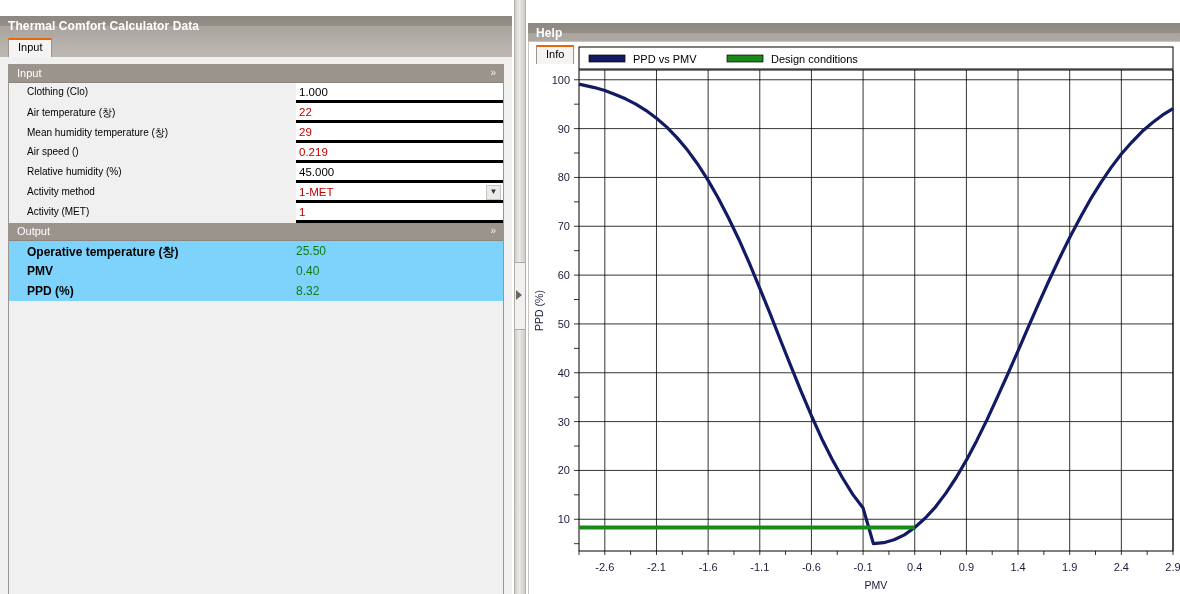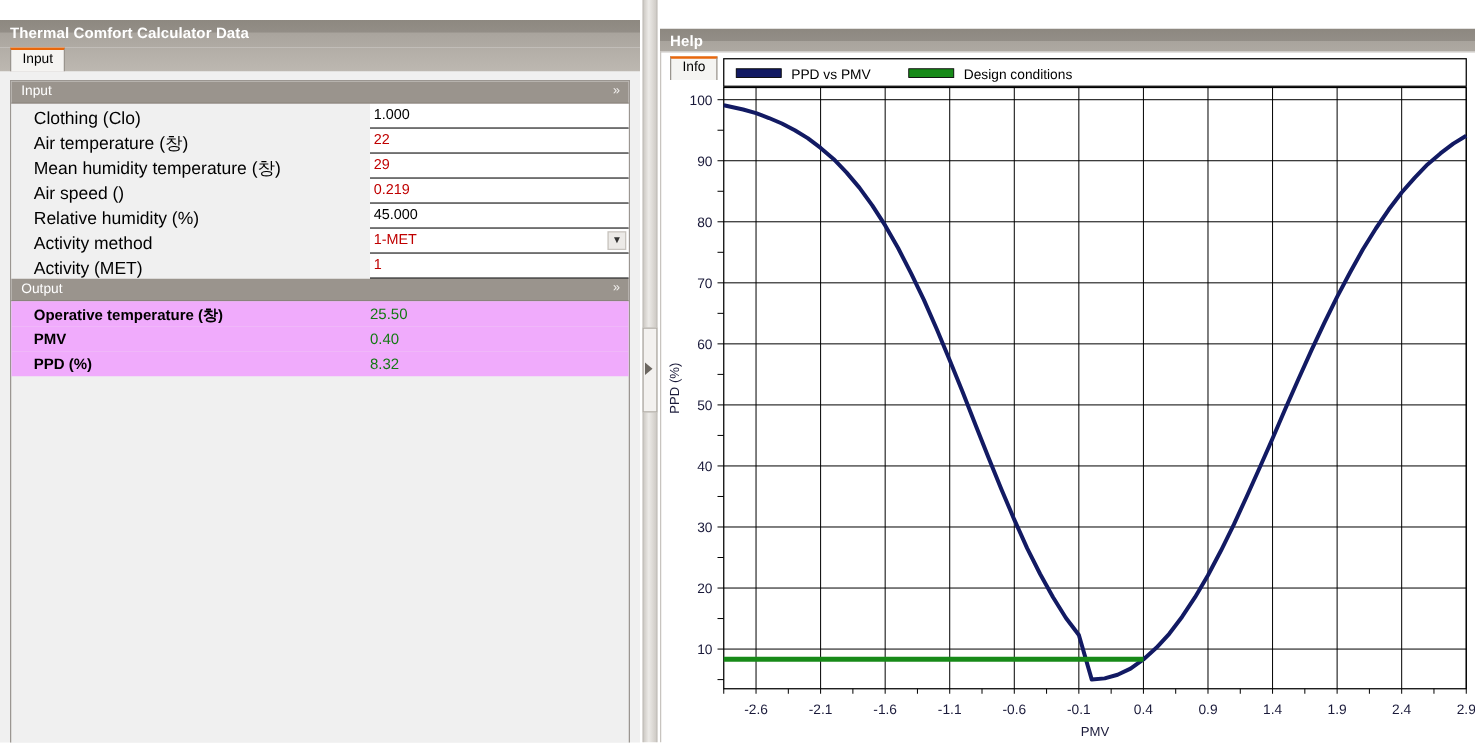--- a/index.html
+++ b/index.html
@@ -84,30 +84,30 @@
   }
 
   .row {
     position: relative;
     height: 20px;
     display: flex;
     align-items: stretch;
   }
   .row .lbl {
     width: 287px;
-    font-size: 14px;
+    font-size: 10px;
     color: #000;
     padding: 3px 15px 0 18px;
     white-space: nowrap;
     background: #f0f0f0;
   }
   .row .fld {
     flex: 1;
     background: #ffffff;
-    border-bottom: 1px solid #000000;
+    border-bottom: 3px solid #000000;
     font-size: 11.5px;
     padding: 3px 0 0 3px;
     position: relative;
     white-space: nowrap;
   }
   .row .fld.v-red { color: #c00000; }
   .row .fld.v-black { color: #000000; }
   .dd-btn {
     position: absolute; right: 2px; top: 2px;
     width: 15px; height: 15px;
@@ -116,21 +116,21 @@
     text-align: center;
     line-height: 11px;
     font-size: 8px;
     color: #333;
   }
 
   .out-row {
     position: relative;
     height: 20px;
     display: flex;
-    background: #f0abfc;
+    background: #7dd3fc;
   }
   .out-row .lbl {
     width: 287px;
     font-size: 12px; font-weight: bold;
     color: #000;
     padding: 3px 0 0 18px;
     white-space: nowrap;
   }
   .out-row .val {
     font-size: 12px; font-weight: normal;

